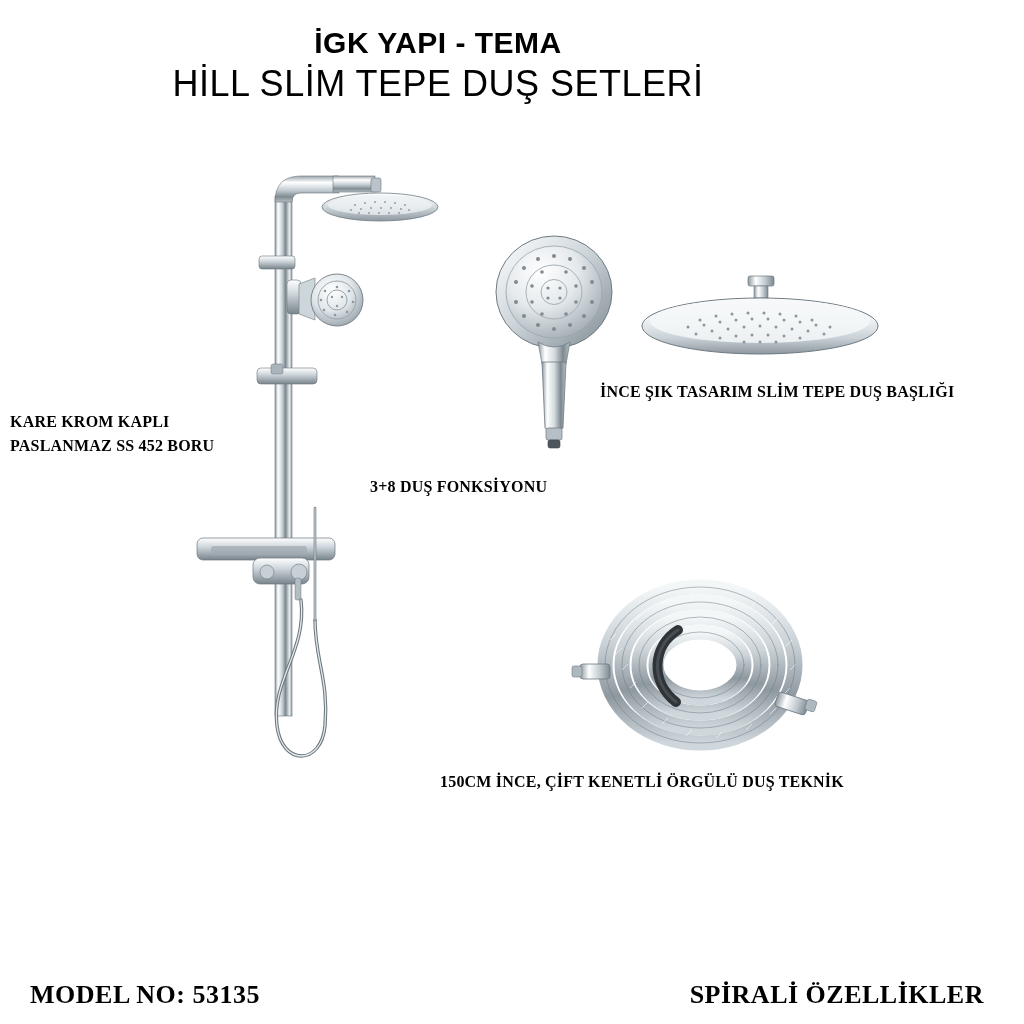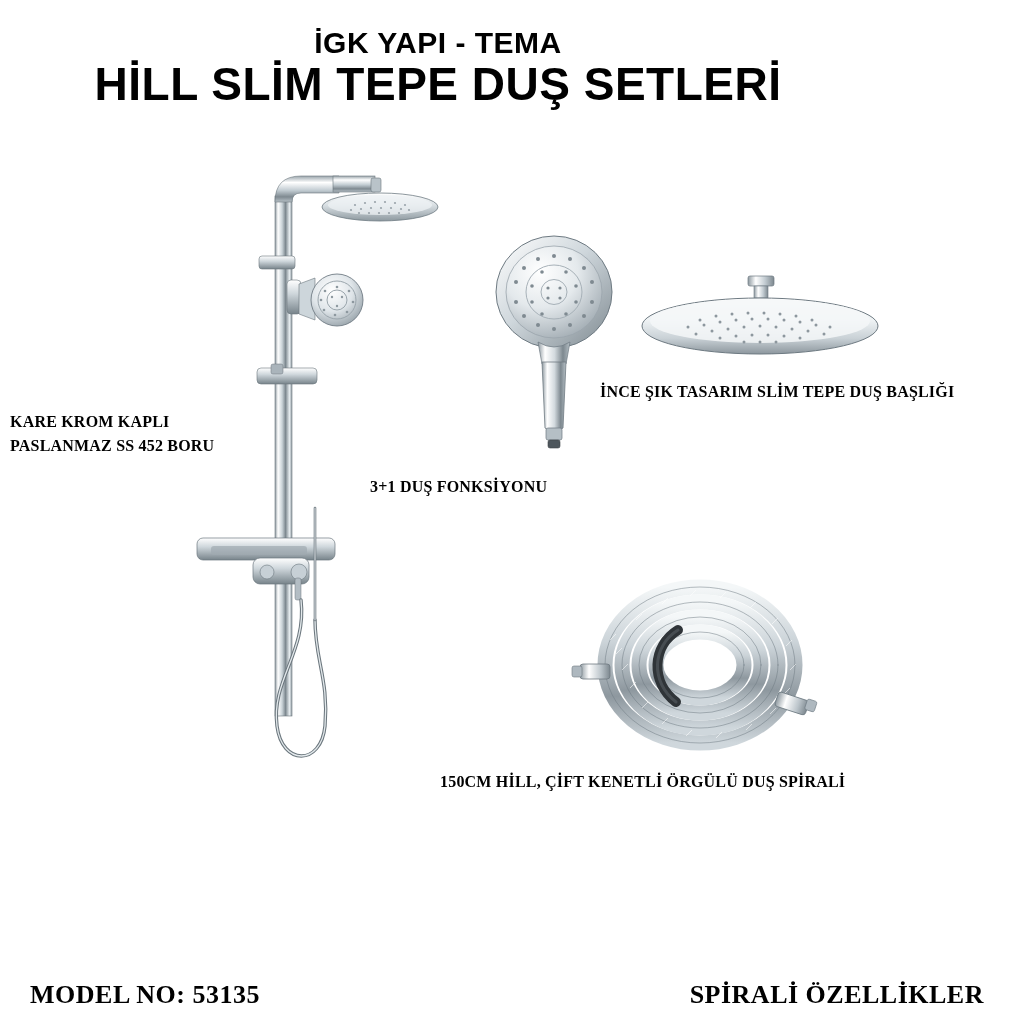--- a/index.html
+++ b/index.html
@@ -26,22 +26,22 @@
   }
   .title-line1 {
     font-family: "Liberation Sans", sans-serif;
     font-weight: bold;
     font-size: 30px;
     letter-spacing: 0.5px;
     line-height: 38px;
   }
   .title-line2 {
     font-family: "Liberation Sans", sans-serif;
-    font-weight: bold;
-    font-size: 46px;
+    font-weight: normal;
+    font-size: 36px;
     letter-spacing: 0.5px;
     line-height: 44px;
   }
 
   
   .footer-left {
     position: absolute;
     left: 30px;
     bottom: 14px;
     font-family: "Liberation Serif", serif;
@@ -273,21 +273,21 @@
 
     <path d="M58 112 q16 10 32 0 l-4 22 l-24 0 z" fill="url(#hsHandle)" stroke="#6e7a82" stroke-width="0.7"></path>
 
     <path d="M62 132 l24 0 l-3 66 q-9 8 -18 0 z" fill="url(#hsHandle)" stroke="#6e7a82" stroke-width="0.8"></path>
 
     <rect x="66" y="198" width="16" height="12" rx="2" fill="#b5bfc5" stroke="#6e7a82" stroke-width="0.7"></rect>
     <rect x="68" y="210" width="12" height="8" rx="2" fill="#4d565c" stroke="#3c4348" stroke-width="0.6"></rect>
   </svg>
 </div>
 
-<div class="caption" id="caption-handshower">3+1 DUŞ FONKSİYONU</div>
+<div class="caption" id="caption-handshower">3+8 DUŞ FONKSİYONU</div>
 
 <div class="product" id="product-rainhead">
   <svg width="240" height="110" viewBox="0 0 240 110">
     <defs>
       <linearGradient id="rhTop" x1="0" y1="0" x2="0" y2="1">
         <stop offset="0%" stop-color="#ffffff"></stop>
         <stop offset="40%" stop-color="#eef2f4"></stop>
         <stop offset="72%" stop-color="#c9d1d6"></stop>
         <stop offset="100%" stop-color="#8d979e"></stop>
       </linearGradient>
@@ -386,16 +386,16 @@
       <rect x="10" y="94" width="30" height="15" rx="3" fill="url(#nutGrad)" stroke="#6e7a82" stroke-width="0.8"></rect>
       <rect x="2" y="96" width="10" height="11" rx="2" fill="#aeb8bf" stroke="#6e7a82" stroke-width="0.6"></rect>
     </g>
     <g>
       <rect x="206" y="126" width="32" height="15" rx="3" fill="url(#nutGrad)" stroke="#6e7a82" stroke-width="0.8" transform="rotate(18 222 133)"></rect>
       <rect x="236" y="130" width="10" height="11" rx="2" fill="#aeb8bf" stroke="#6e7a82" stroke-width="0.6" transform="rotate(18 241 135)"></rect>
     </g>
   </svg>
 </div>
 
-<div class="caption" id="caption-hose">150CM HİLL, ÇİFT KENETLİ ÖRGÜLÜ DUŞ SPİRALİ</div>
+<div class="caption" id="caption-hose">150CM İNCE, ÇİFT KENETLİ ÖRGÜLÜ DUŞ TEKNİK</div>
 
 <div class="footer-left">MODEL NO: 53135</div>
 <div class="footer-right">SPİRALİ ÖZELLİKLER</div>
 
 </body></html>

